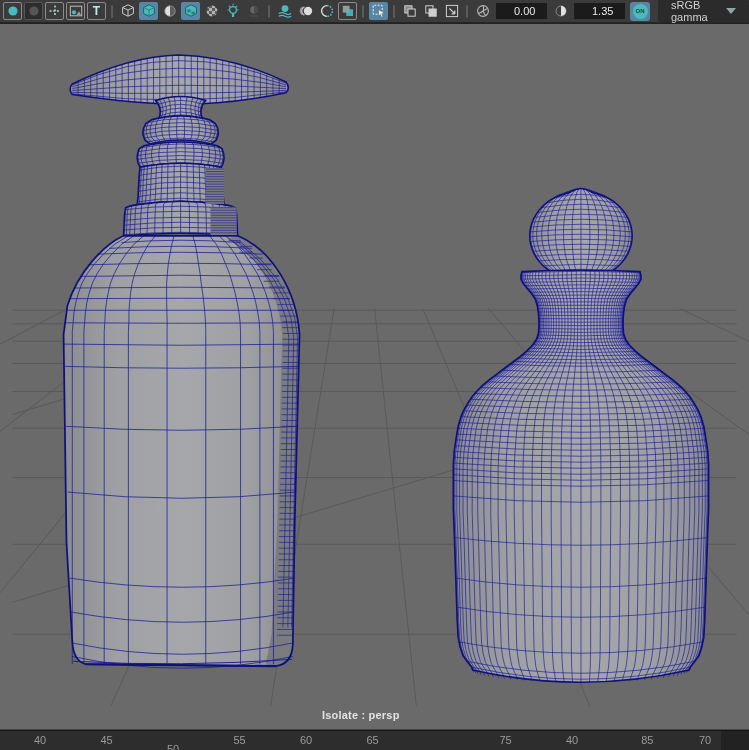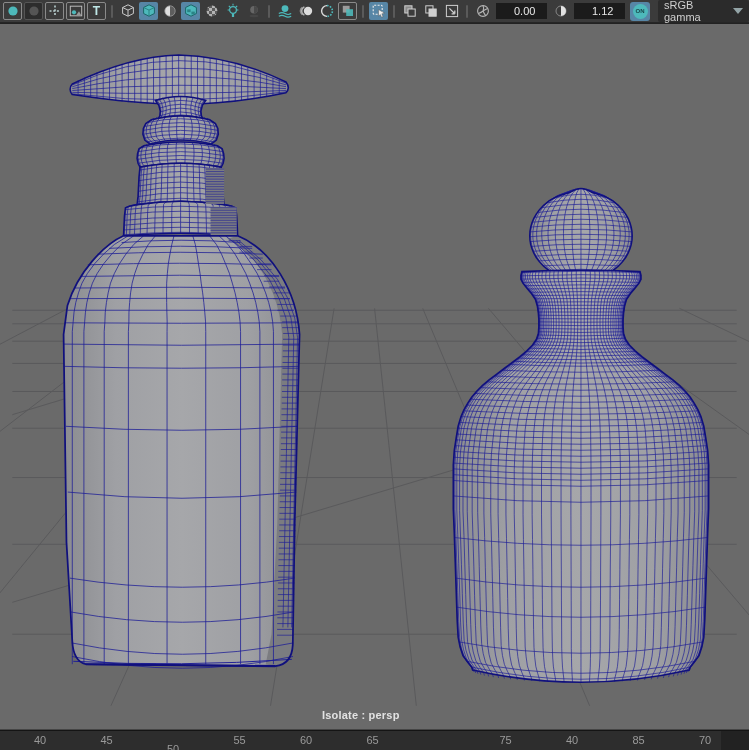--- a/index.html
+++ b/index.html
@@ -16,21 +16,21 @@
   .tbi.active{background:#5786a6;}
   .tbi.dim{opacity:.55;}
   .tbsep{width:2px;height:13px;background:#5a5a5a;border-radius:1px;margin:0 4px;flex:0 0 auto;}
   .tbfield{width:51px;height:16px;background:#1b1b1b;border-radius:0;color:#e8e8e8;
            font-size:11px;line-height:16px;padding-left:18px;box-sizing:border-box;margin:0 3px;flex:0 0 auto;}
   .on-toggle{width:20px;height:19px;background:#5786a6;border-radius:3px;display:flex;
              align-items:center;justify-content:center;margin:0 2px;flex:0 0 auto;}
   .on-circle{width:15px;height:15px;border-radius:50%;background:#4db9bb;display:flex;
              align-items:center;justify-content:center;font-size:6px;font-weight:bold;color:#17494b;}
   .vt-select{height:22px;background:#2b2b2b;border-radius:2px;display:flex;align-items:center;
-             margin-left:6px;flex:1 1 auto;max-width:106px;padding:0 6px;justify-content:space-between;}
+             margin-left:6px;flex:1 1 auto;max-width:106px;padding:0 13px;justify-content:space-between;}
   .vt-select span{color:#cfcfcf;font-size:11px;}
   .chev{width:0;height:0;border-left:5px solid transparent;border-right:5px solid transparent;
         border-top:6px solid #93a4a7;margin-left:6px;}
   .ticon{display:block}
   .t-glyph{color:#bfe8e8;font-size:12px;font-weight:bold;line-height:1;}
   
   .viewport{position:absolute;top:24px;left:0;width:749px;height:705px;background:#6a6a6a;overflow:hidden;padding-left:28px;}
   .viewport svg{position:absolute;top:0;left:0;}
   .hud{position:absolute;left:322px;top:685px;color:#e2e2e2;font-size:11px;font-weight:bold;letter-spacing:.2px;}
   
@@ -198,21 +198,21 @@
       </svg>
     </div>
     <div class="tbfield">0.00</div>
 
     <div class="tbi">
       <svg class="ticon" width="16" height="16">
         <circle cx="8" cy="8" r="5" fill="#3a3a3a" stroke="#8f8f8f" stroke-width=".9"></circle>
         <path d="M8 3 A5 5 0 0 1 8 13 Z" fill="#e2e2e2"></path>
       </svg>
     </div>
-    <div class="tbfield">1.12</div>
+    <div class="tbfield">1.35</div>
 
     <div class="on-toggle">
       <div class="on-circle">
         <span>ON</span>
       </div>
     </div>
 
     <div class="vt-select">
       <span>sRGB gamma</span>
       <div class="chev"></div>
@@ -703,16 +703,16 @@
   <div class="timeslider" id="timeslider">
       <div class="tick" style="left: 40px;">40</div>
       <div class="tick" style="left: 106.5px;">45</div>
       <div class="tick" style="left: 173px; margin-top: 9px;">50</div>
       <div class="tick" style="left: 239.5px;">55</div>
       <div class="tick" style="left: 306px;">60</div>
       <div class="tick" style="left: 372.5px; text-align: center;">65</div>
       <div class="tick" style="left: 439px; margin-top: 16px;">70</div>
       <div class="tick" style="left: 505.5px;">75</div>
       <div class="tick" style="left: 572px;">40</div>
-      <div class="tick" style="left: 638.5px;">85</div>
+      <div class="tick" style="left: 638.5px; text-align: right;">85</div>
       <div class="tick" style="left: 705px;">70</div>
     </div>
 </div>
 
 </body></html>

